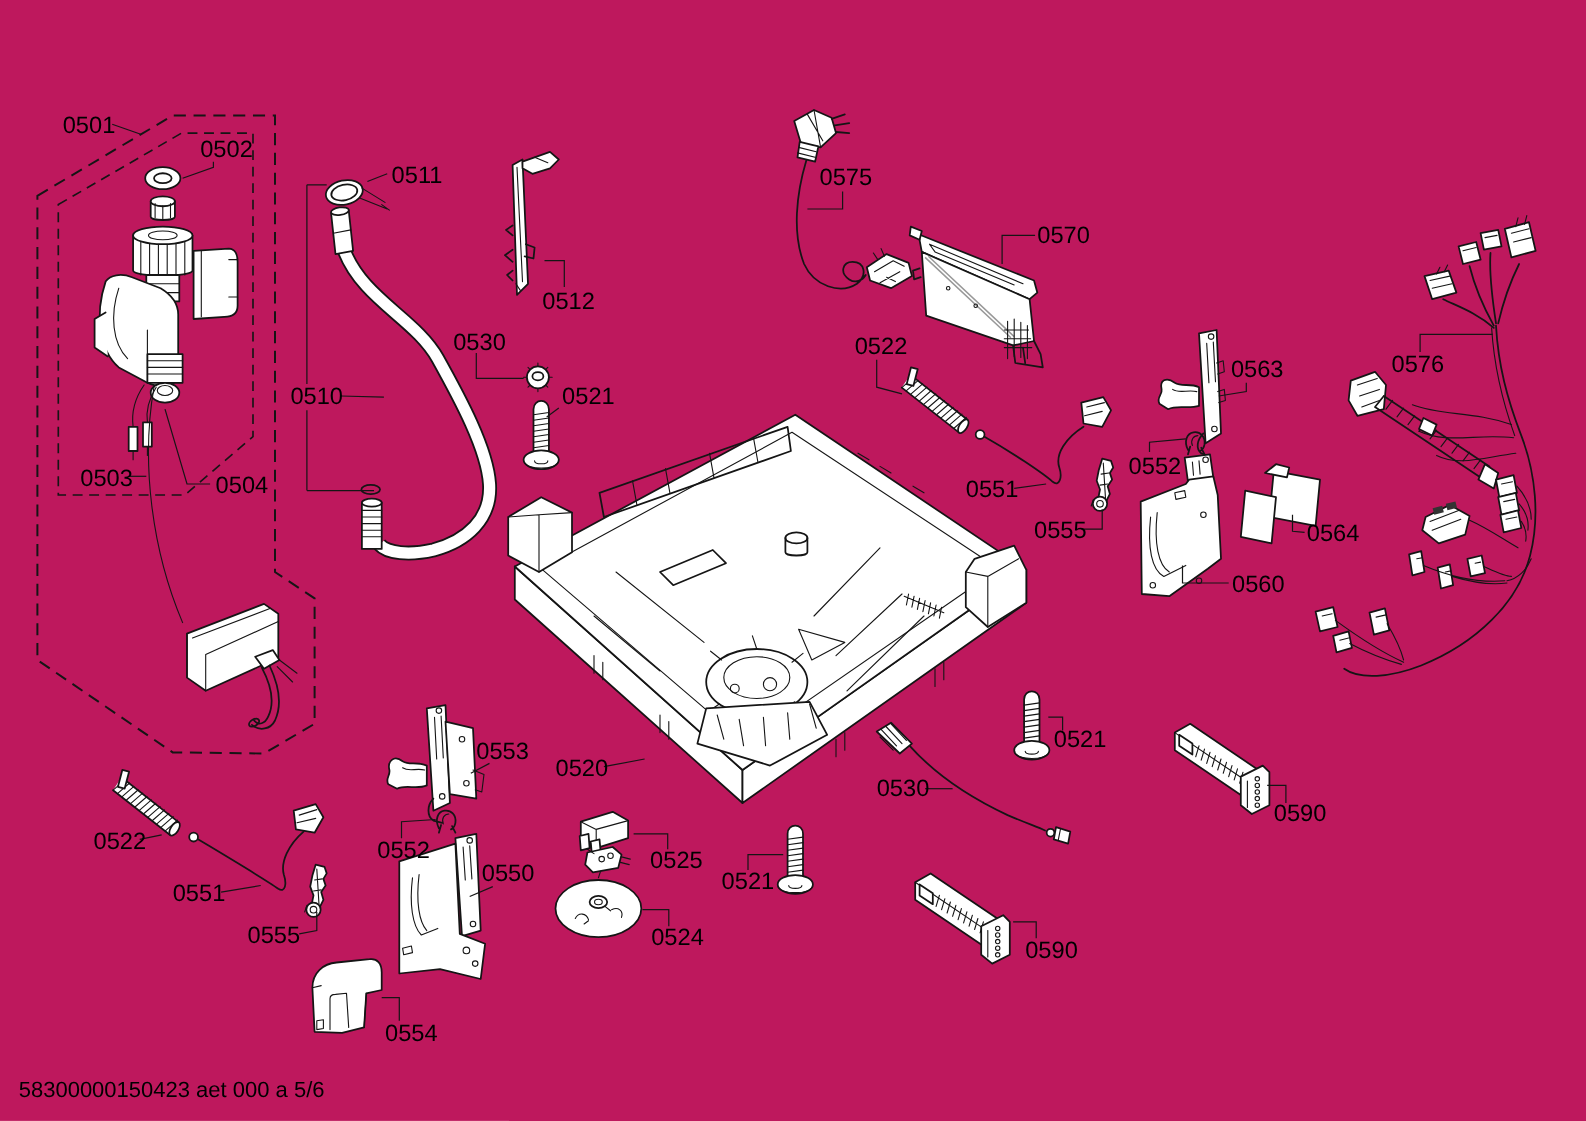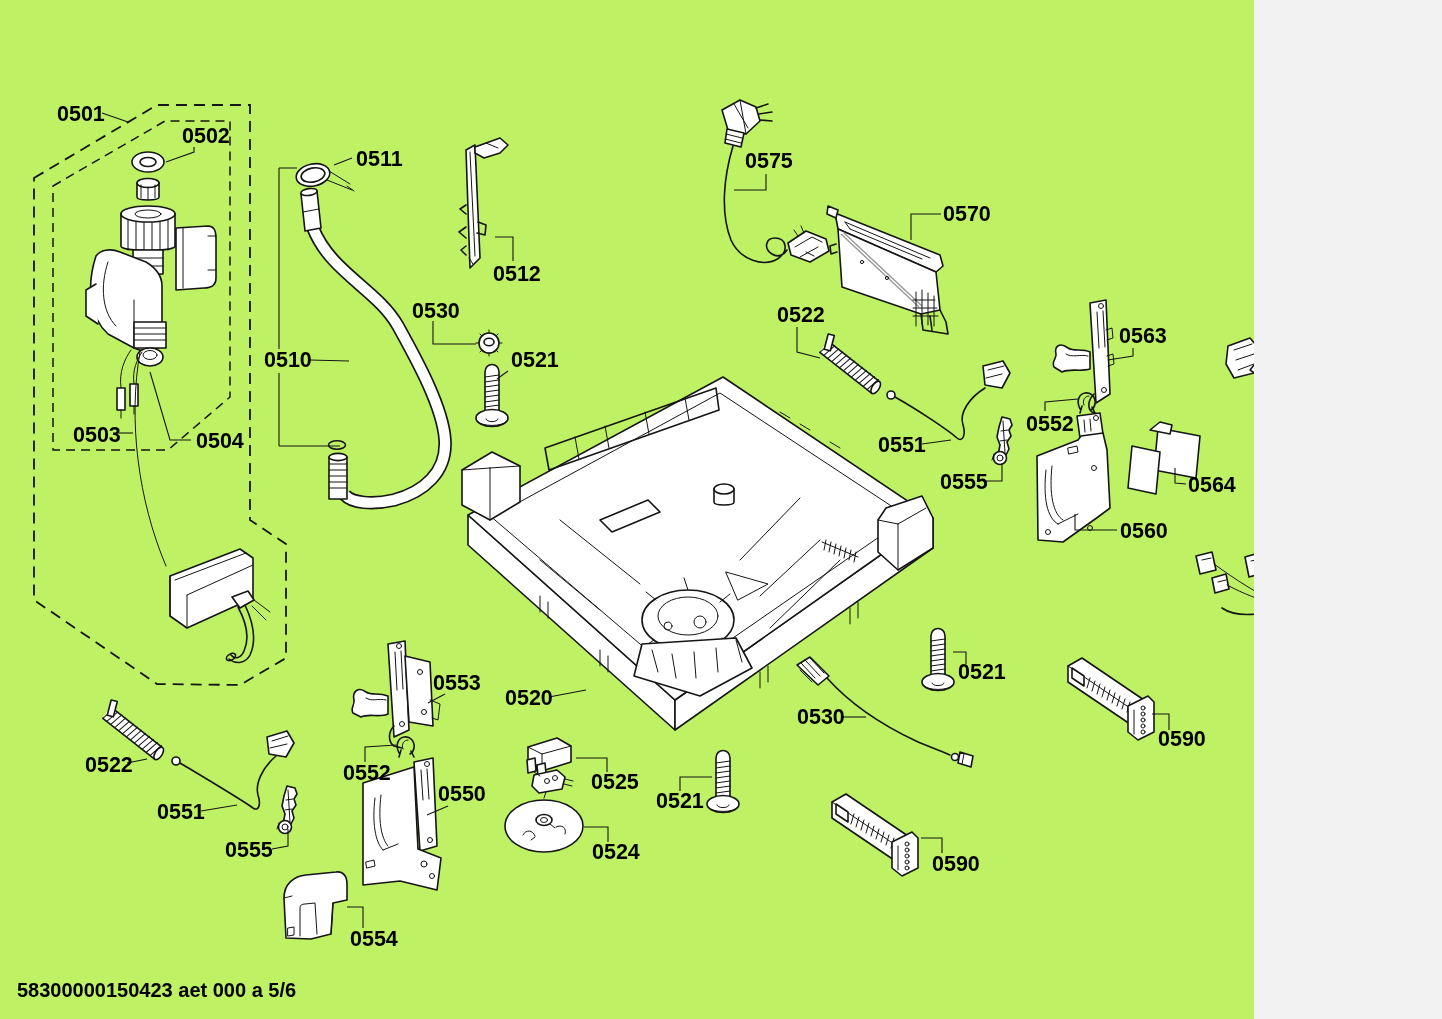--- a/index.html
+++ b/index.html
@@ -1,16 +1,16 @@
 <!DOCTYPE html>
 <html><head>
 <meta charset="utf-8">
 <style>
   html,body { margin:0; padding:0; background:#f2f2f2; }
-  .page { width:1254px; height:1019px; background:#bef264; position:relative; overflow:hidden;font-weight:bold; }
+  .page { width:1442px; height:1019px; background:#be185d; position:relative; overflow:hidden; }
   svg { display:block; }
   .p    { stroke:#151515; stroke-width:1.6; fill:none; stroke-linejoin:round; stroke-linecap:round; }
   .thin { stroke:#151515; stroke-width:1;   fill:none; stroke-linejoin:round; stroke-linecap:round; }
   .pf   { fill:#ffffff; }
   .dash  { stroke:#151515; stroke-width:1.8; fill:none; stroke-dasharray:11 7; }
   .dash2 { stroke:#151515; stroke-width:1.5; fill:none; stroke-dasharray:9 6; }
   .leaders path { stroke:#151515; stroke-width:1.1; fill:none; }
   .lbl    { font-family:"Liberation Sans", sans-serif; font-size:21.5px; fill:#000; }
   .footer { font-family:"Liberation Sans", sans-serif; font-size:20px; fill:#000; }
 </style>

